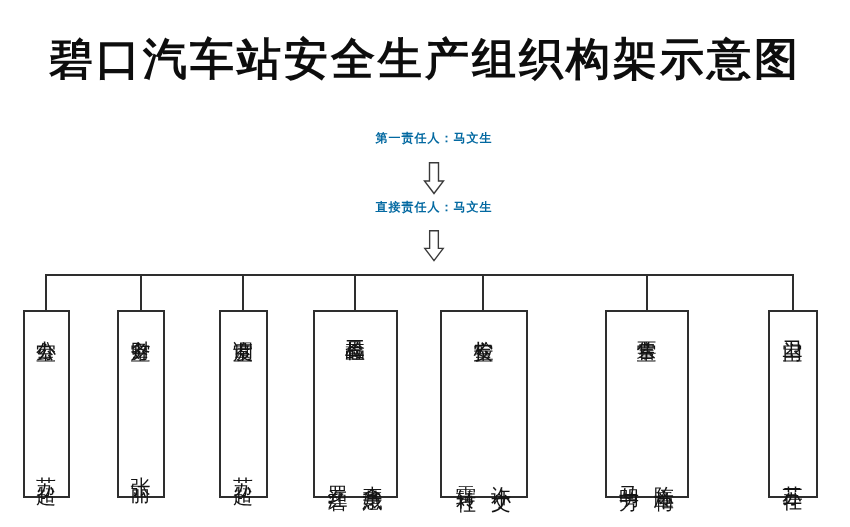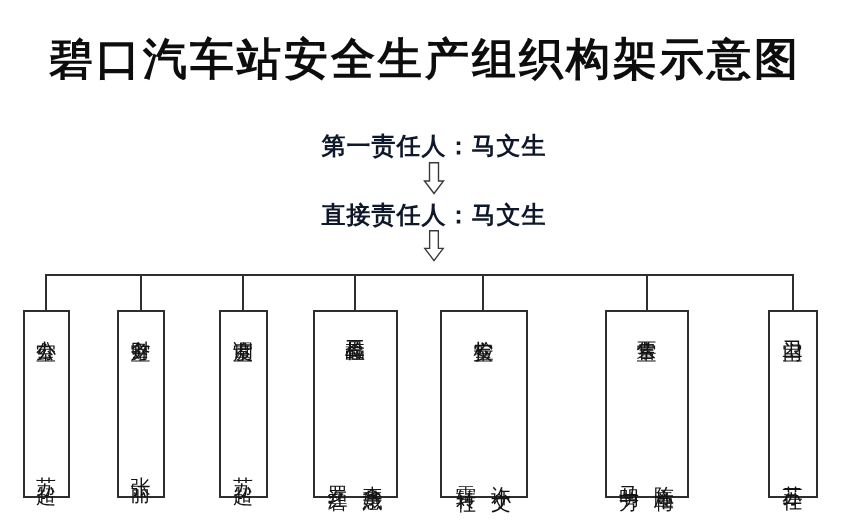--- a/index.html
+++ b/index.html
@@ -20,25 +20,25 @@
     text-align: center;
     font-size: 44px;
     font-weight: bold;
     letter-spacing: 3px;
     color: #0d0d0d;
     white-space: nowrap;
   }
   .resp-line {
     left: 434px;
     transform: translateX(-50%);
-    font-size: 24px;
+    font-size: 12px;
     font-weight: bold;
     letter-spacing: 1px;
     white-space: nowrap;
-    color: #0f172a;
+    color: #0369a1;
   }
   #resp-first  { top: 130px; }
   #resp-direct { top: 199px; text-align: right; }
   .down-arrow {
     left: 434px;
     transform: translateX(-50%);
   }
   #arrow-1 { top: 162px; }
   #arrow-2 { top: 230px; }
   .hline {

